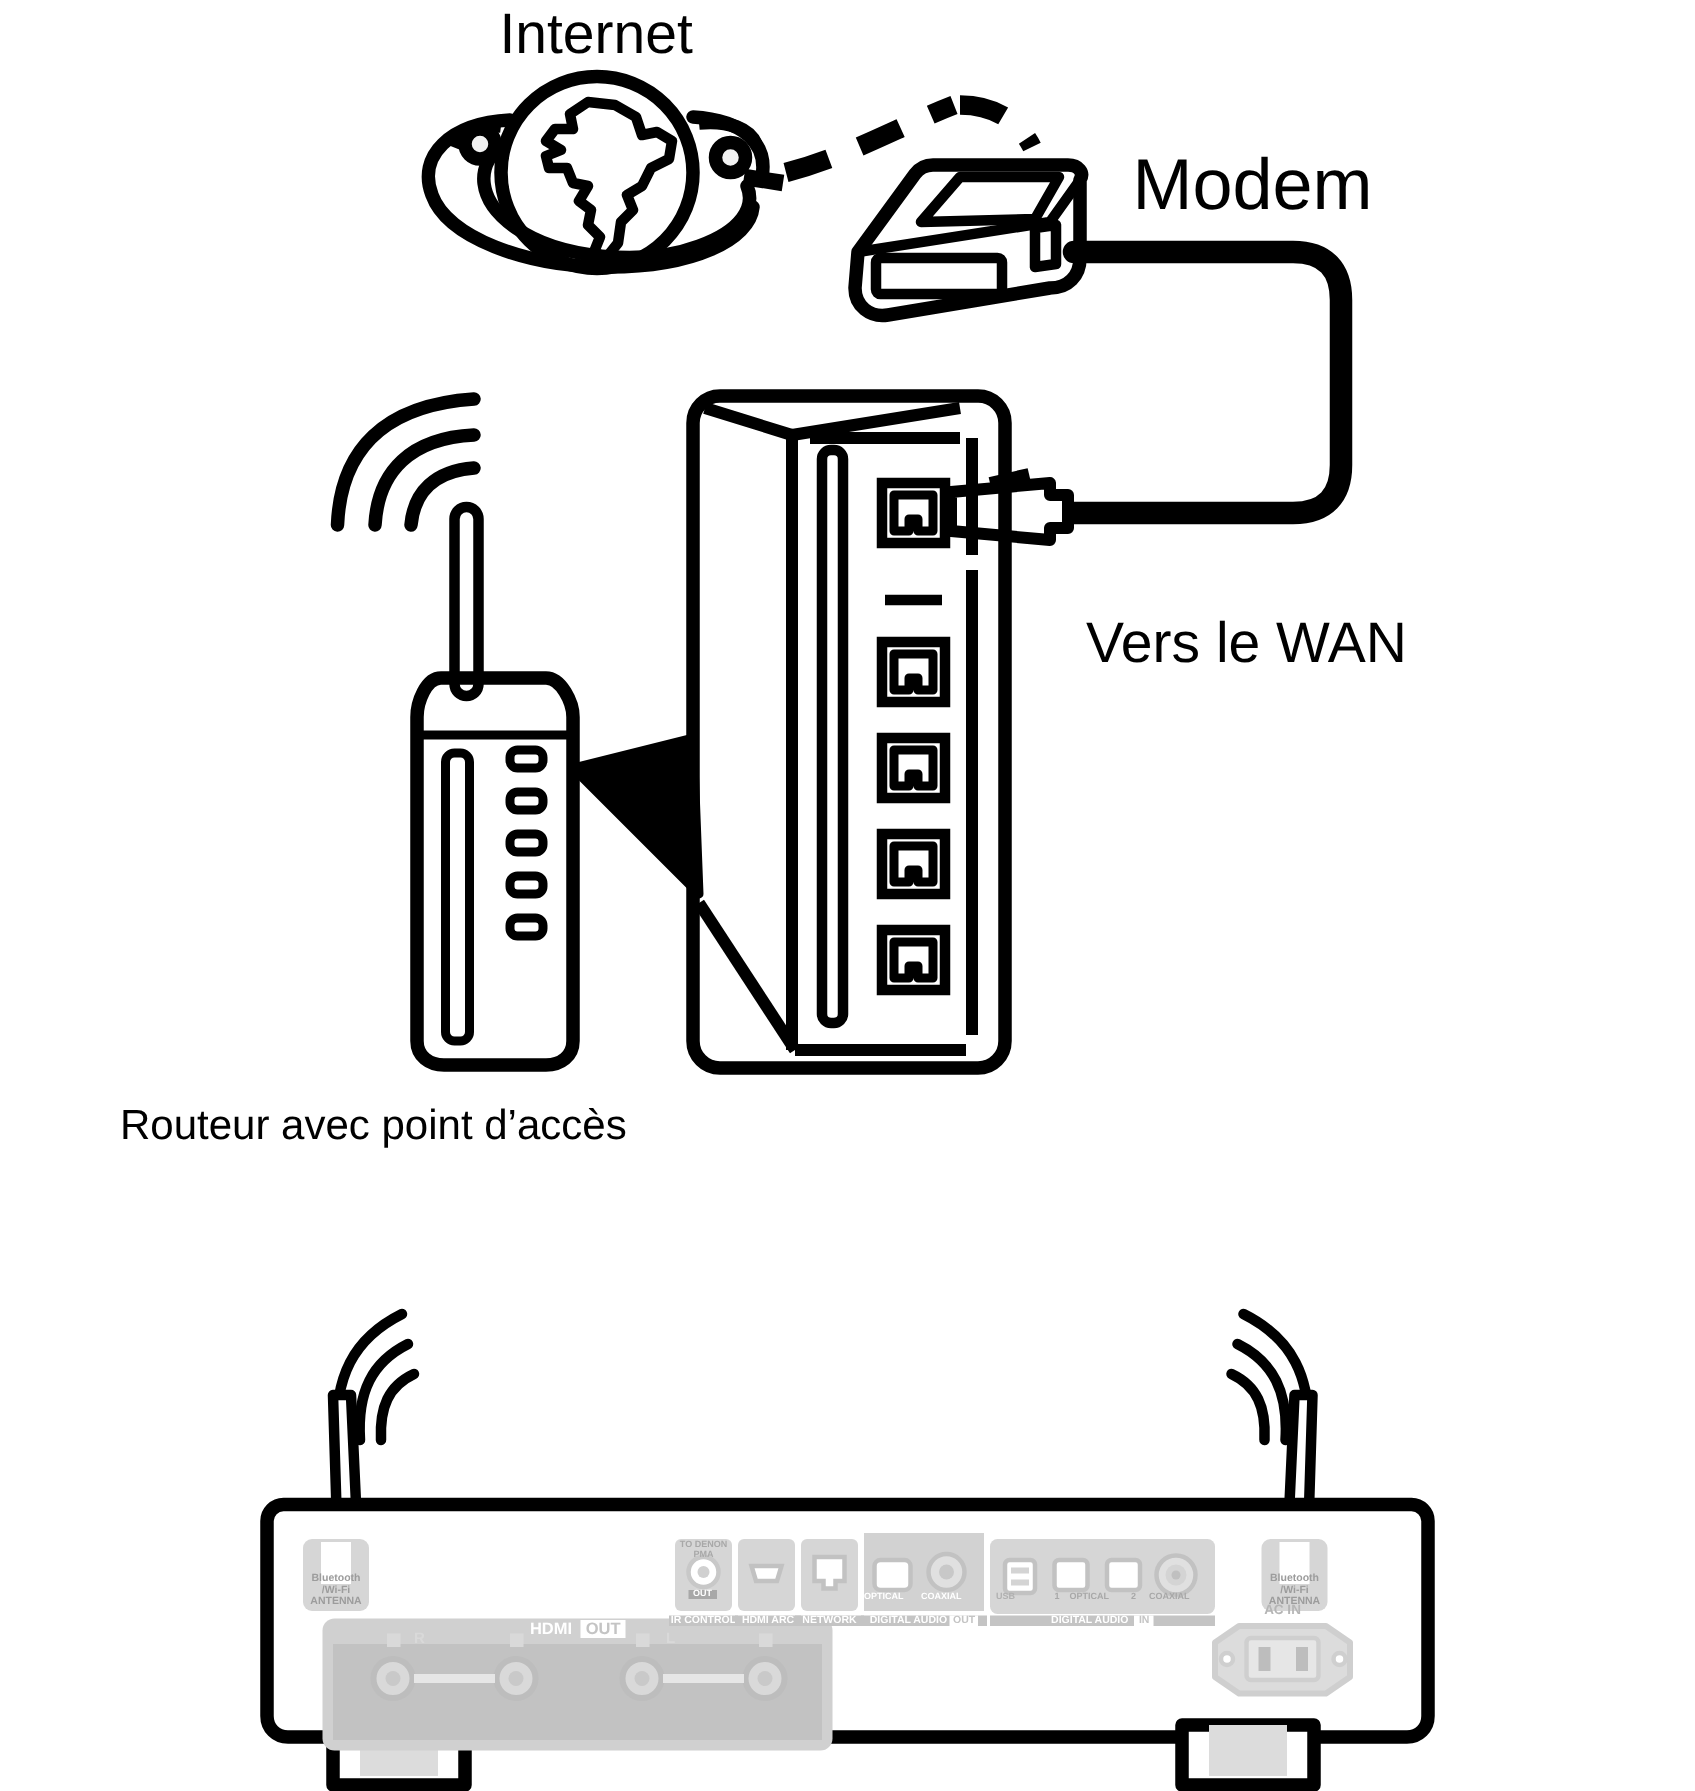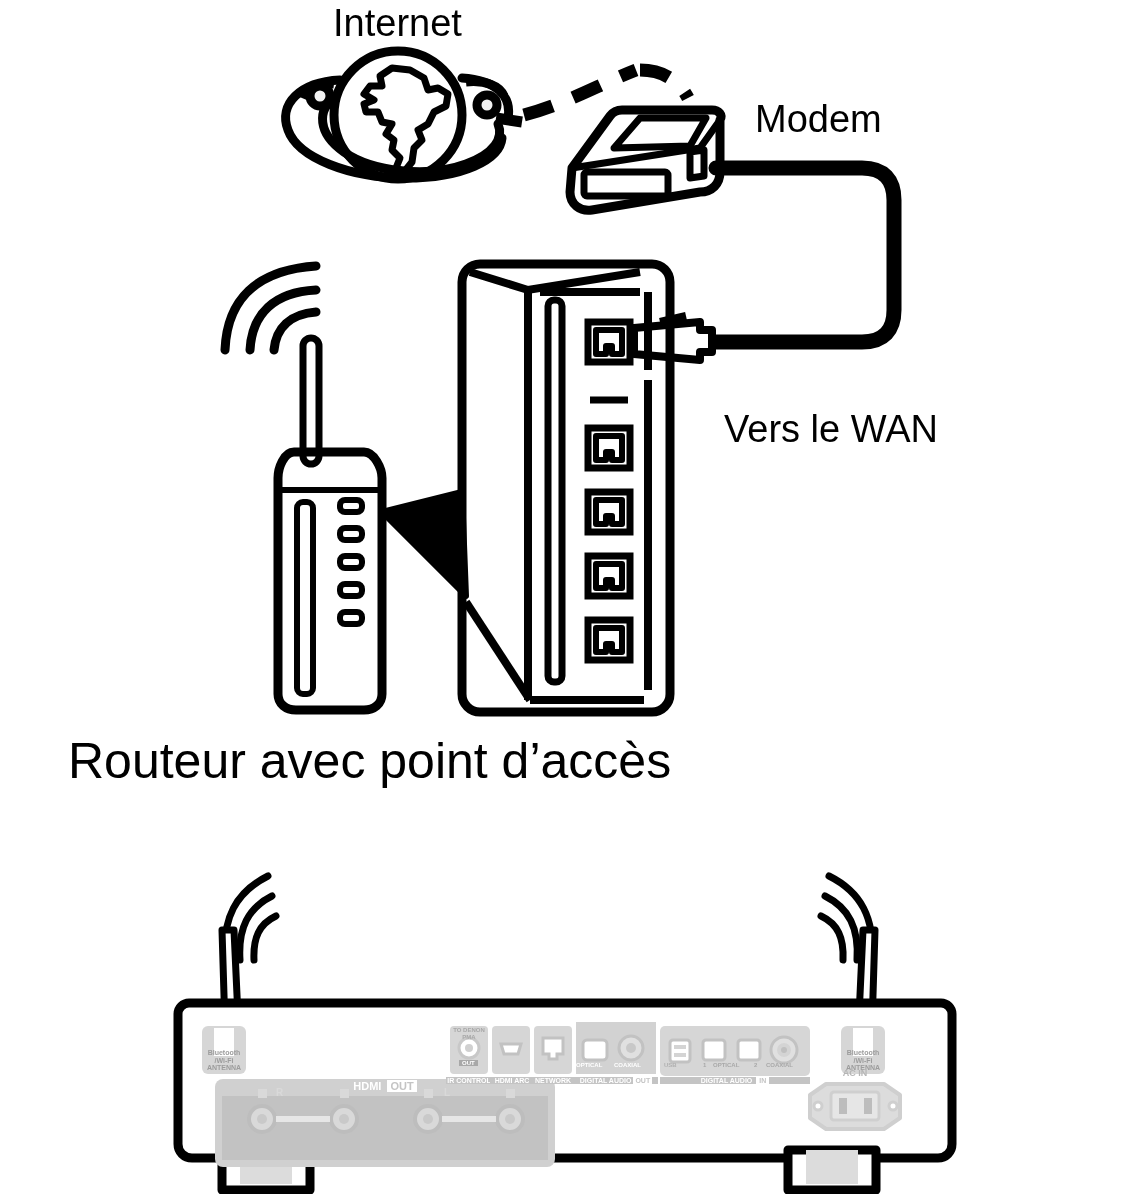--- a/index.html
+++ b/index.html
@@ -19,23 +19,23 @@
     background: #ffffff;
   }
   .lbl {
     position: absolute;
     font-family: "Liberation Sans", sans-serif;
     color: #000;
     white-space: nowrap;
     line-height: 1;
   }
   #lbl-internet { left: 333px; top: 4px;  font-size: 38px; }
-  #lbl-modem    { left: 755px; top: 100px; font-size: 38px; }
+  #lbl-modem    { left: 755px; top: 100px; font-size: 48px; }
   #lbl-wan      { left: 724px; top: 373px; font-size: 38px; margin-top: 37px; }
-  #lbl-router   { left: 68px;  top: 736px; font-size: 50px; }
+  #lbl-router   { left: 80px;  top: 736px; font-size: 28px; }
 
   svg.layer {
     position: absolute;
     left: 0;
     top: 0;
     width: 1130px;
     height: 1194px;
   }
   .ink { fill: none; stroke: #000; }
 </style>

